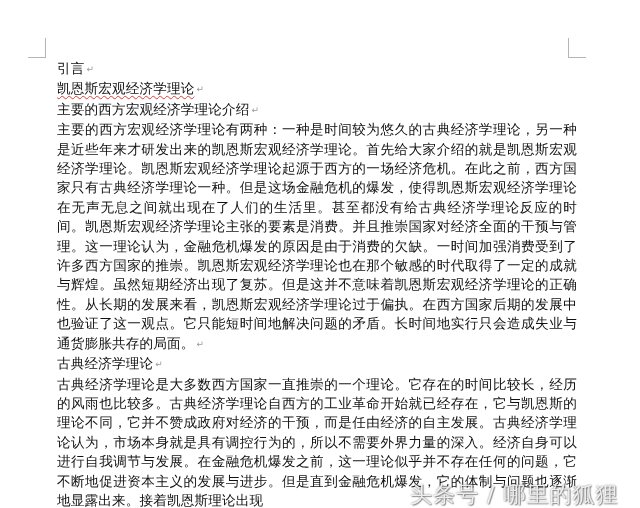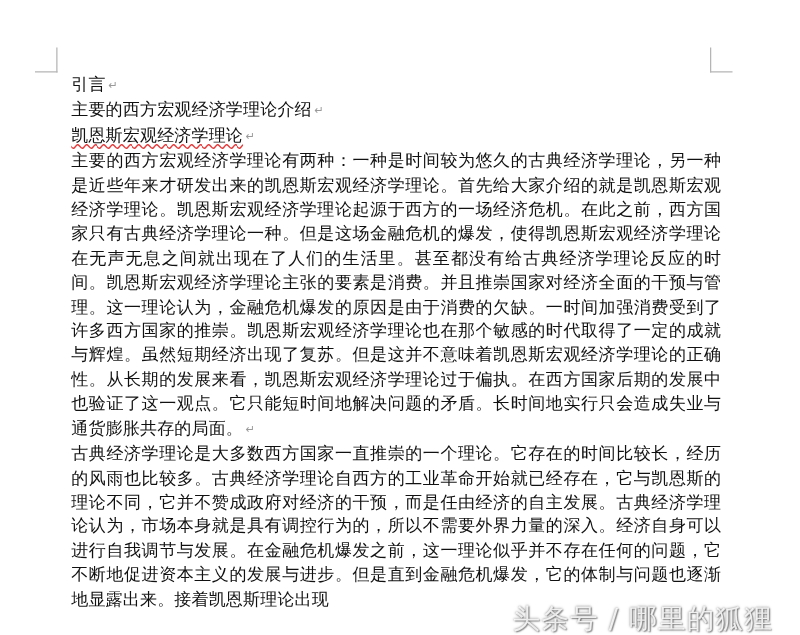--- a/index.html
+++ b/index.html
@@ -82,24 +82,25 @@
 <body>
 
 <div class="page">
   <div class="crop-mark crop-tl"></div>
   <div class="crop-mark crop-tr"></div>
 
   <div class="body-text">
     <p class="para"><span>引言</span><span class="pmark">↵</span></p>
 
 
+    <p class="para"><span class="squiggle">凯恩斯宏观经济学理论</span><span class="pmark">↵</span></p>
+
     <p class="para"><span>主要的西方宏观经济学理论介绍</span><span class="pmark">↵</span></p>
-
-    <p class="para"><span class="squiggle">凯恩斯宏观经济学理论</span><span class="pmark">↵</span></p>
 
     <p class="para"><span>主要的西方宏观经济学理论有两种：一种是时间较为悠久的古典经济学理论，另一种是近些年来才研发出来的凯恩斯宏观经济学理论。首先给大家介绍的就是凯恩斯宏观经济学理论。凯恩斯宏观经济学理论起源于西方的一场经济危机。在此之前，西方国家只有古典经济学理论一种。但是这场金融危机的爆发，使得凯恩斯宏观经济学理论在无声无息之间就出现在了人们的生活里。甚至都没有给古典经济学理论反应的时间。凯恩斯宏观经济学理论主张的要素是消费。并且推崇国家对经济全面的干预与管理。这一理论认为，金融危机爆发的原因是由于消费的欠缺。一时间加强消费受到了许多西方国家的推崇。凯恩斯宏观经济学理论也在那个敏感的时代取得了一定的成就与辉煌。虽然短期经济出现了复苏。但是这并不意味着凯恩斯宏观经济学理论的正确性。从长期的发展来看，凯恩斯宏观经济学理论过于偏执。在西方国家后期的发展中也验证了这一观点。它只能短时间地解决问题的矛盾。长时间地实行只会造成失业与通货膨胀共存的局面。</span><span class="pmark">↵</span></p>
 
+    <p class="para"><span>古典经济学理论</span><span class="pmark">↵</span></p>
 
     <p class="para"><span>古典经济学理论是大多数西方国家一直推崇的一个理论。它存在的时间比较长，经历的风雨也比较多。古典经济学理论自西方的工业革命开始就已经存在，它与凯恩斯的理论不同，它并不赞成政府对经济的干预，而是任由经济的自主发展。古典经济学理论认为，市场本身就是具有调控行为的，所以不需要外界力量的深入。经济自身可以进行自我调节与发展。在金融危机爆发之前，这一理论似乎并不存在任何的问题，它不断地促进资本主义的发展与进步。但是直到金融危机爆发，它的体制与问题也逐渐地显露出来。接着凯恩斯理论出现</span></p>
   </div>
 
   <div class="watermark">头条号 / 哪里的狐狸</div>
 </div>
 
 </body></html>

